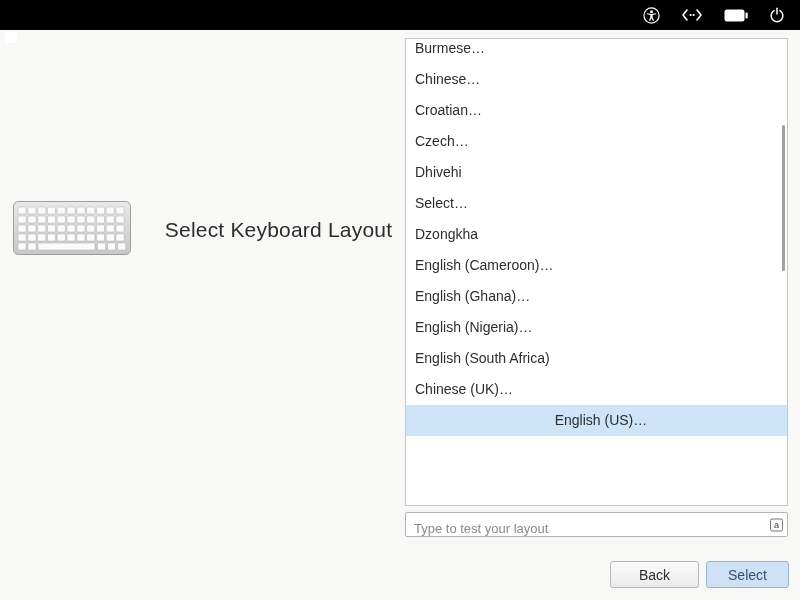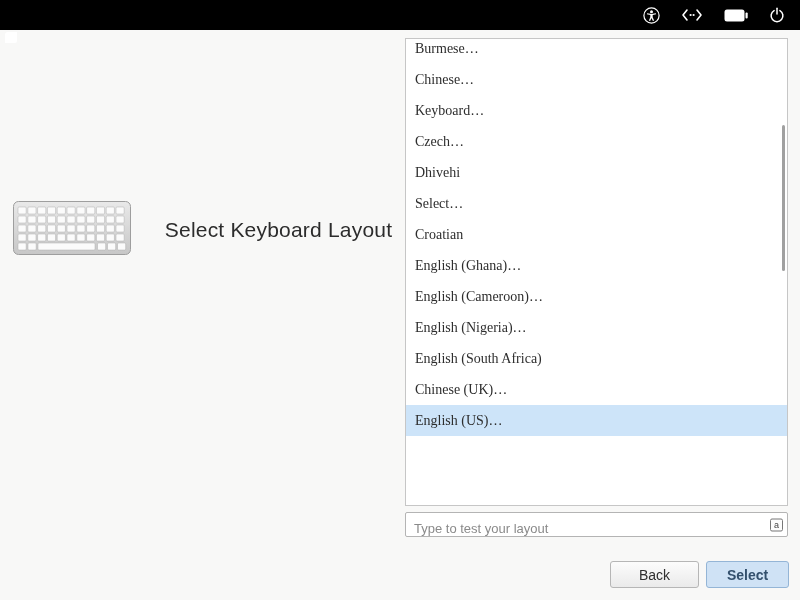--- a/index.html
+++ b/index.html
@@ -38,26 +38,26 @@
   }
 
   
   .right-pane { position: absolute; left: 405px; top: 30px; width: 395px; height: 570px; }
 
   .layout-list {
     position: absolute; left: 0; top: 8px; width: 383px; height: 468px;
     background: #ffffff; border: 1px solid #c6c6c6; box-sizing: border-box;
     overflow: hidden;
   }
-  .rows { margin-top: -6px; font-family: Liberation Serif, serif; }
+  .rows { margin-top: -6px; }
   .row {
     height: 31px; line-height: 31px; padding-left: 9px;
     font-size: 14px; color: #2d2d2d; white-space: nowrap;
   }
-  .row.selected { background: var(--selection-bg, #cde4f9); }
+  .row.selected { background: var(--selection-bg, #cde4f9); text-align: center; }
   .list-scrollbar {
     position: absolute; right: 2px; top: 86px; width: 3px; height: 146px;
     background: #a0a0a0; border-radius: 2px;
   }
 
   .test-entry-wrap { position: absolute; left: 0; top: 482px; width: 383px; height: 25px; }
   .test-entry {
     width: 100%; height: 100%; box-sizing: border-box;
     border: 1px solid #b4b4b4; border-radius: 2px; background: #fff;
     padding: 8px 24px 0 8px; font-size: 13px; color: #333;
@@ -76,21 +76,21 @@
     height: 27px; border-radius: 3px; font-size: 14px;
     font-family: "Liberation Sans", sans-serif; padding: 0 14px; cursor: default;
   }
   .btn.back {
     min-width: 89px; background: linear-gradient(#fcfcfc, #eaeaea);
     border: 1px solid #b6b6b6; color: #2e2e2e; box-sizing: border-box;
   }
   .btn.select {
     min-width: 83px; background: var(--suggested-bg, #cfe2f5);
     border: 1px solid var(--suggested-border, #94b5d6);
-    color: var(--suggested-text, #33506d); box-sizing: border-box; font-weight: bold;
+    color: var(--suggested-text, #33506d); box-sizing: border-box;
   }
 </style>
 </head>
 <body>
 
 <div class="screen">
 
   <div class="topbar">
     <span class="sysicon">
       <svg width="17" height="17" viewBox="0 0 17 17">
@@ -189,27 +189,27 @@
     </div>
     <h1 class="page-title">Select Keyboard Layout</h1>
   </div>
 
   <div class="right-pane">
 
     <div class="layout-list">
       <div class="rows" id="layout-rows">
           <div class="row">Burmese…</div>
           <div class="row">Chinese…</div>
-          <div class="row">Keyboard…</div>
+          <div class="row">Croatian…</div>
           <div class="row">Czech…</div>
           <div class="row">Dhivehi</div>
           <div class="row">Select…</div>
-          <div class="row">Croatian</div>
+          <div class="row">Dzongkha</div>
+          <div class="row">English (Cameroon)…</div>
           <div class="row">English (Ghana)…</div>
-          <div class="row">English (Cameroon)…</div>
           <div class="row">English (Nigeria)…</div>
           <div class="row">English (South Africa)</div>
           <div class="row">Chinese (UK)…</div>
           <div class="row selected">English (US)…</div>
         </div>
       <div class="list-scrollbar"></div>
     </div>
 
     <div class="test-entry-wrap">
       <input class="test-entry" type="text" placeholder="Type to test your layout" style="">

